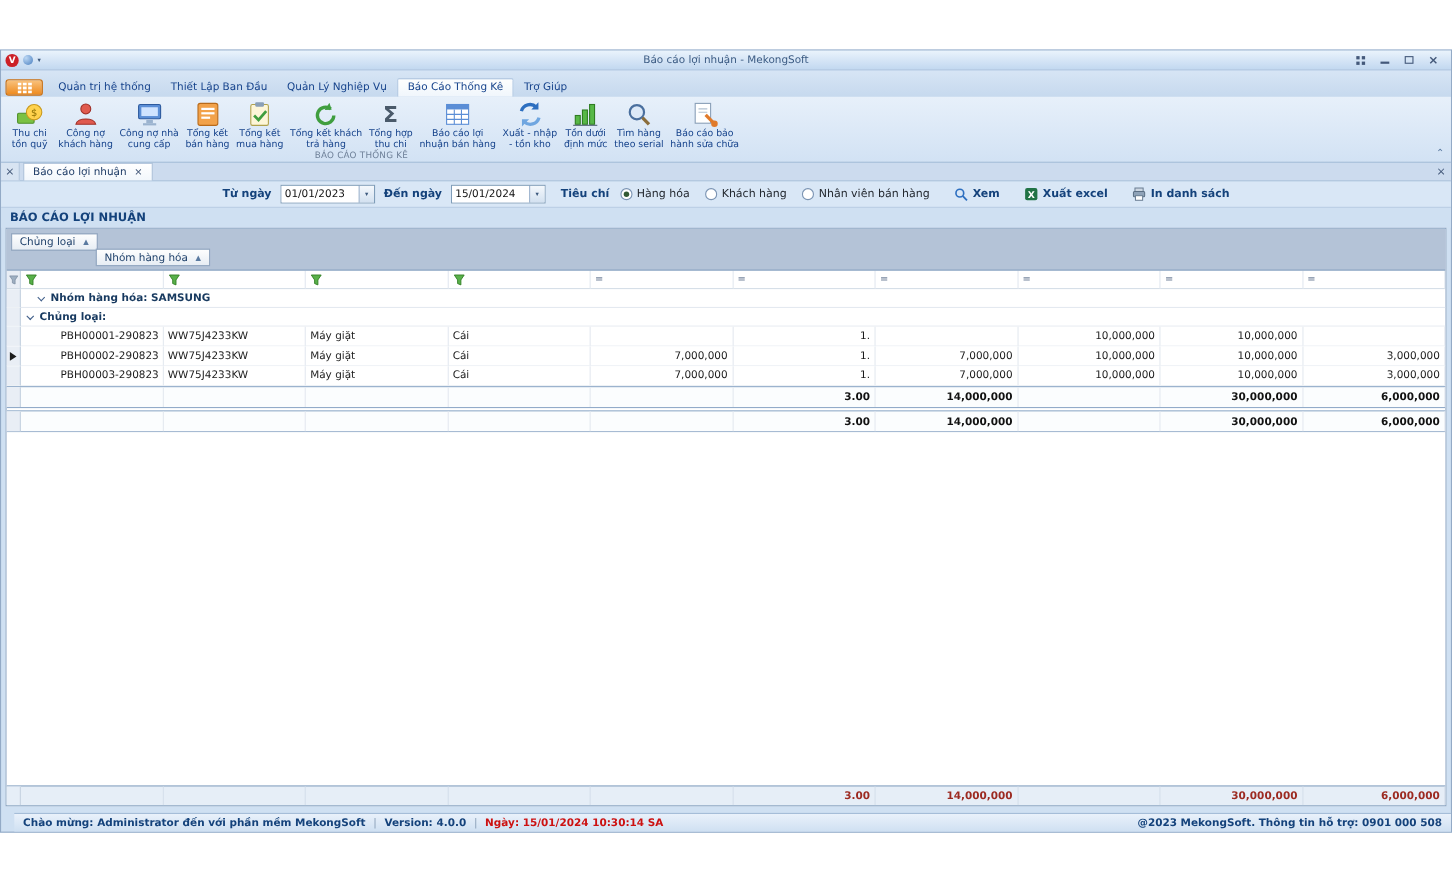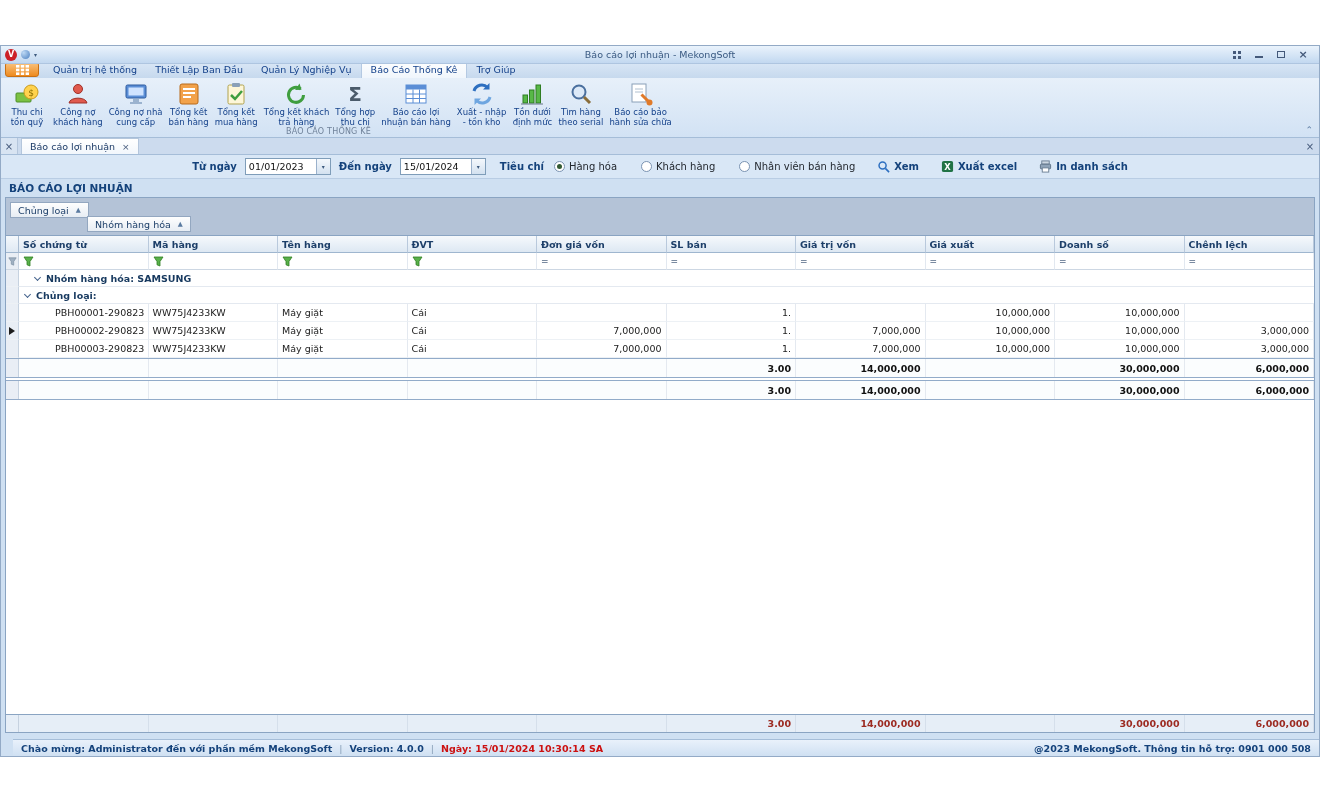--- a/index.html
+++ b/index.html
@@ -18,21 +18,21 @@
   .qat-sphere { width:9px; height:9px; border-radius:50%; background:radial-gradient(circle at 30% 30%, #bcd8f4, #4a7fc0); }
   .qat-caret { font-size:6px; color:#3d5a7e; }
   .win-title { position:absolute; left:0; right:0; text-align:center; font-size:9.5px; color:#3a5a82; }
   .win-controls { margin-left:auto; display:flex; align-items:center; gap:10px; padding-right:10px; z-index:2; }
   .wc { display:inline-flex; align-items:center; justify-content:center; width:12px; height:11px; color:#44597a; }
   .wc-min { width:8px; height:7px; border-bottom:2px solid #44597a; }
   .wc-max { width:8px; height:7px; border:1px solid #44597a; }
   .wc-x { font-size:11px; font-weight:bold; line-height:10px; }
 
   
-  .ribbontabs { height:14px; background:linear-gradient(#d7e5f5,#c6d9ee); display:flex; align-items:flex-end; padding-left:3px; flex:none; }
+  .ribbontabs { height:24px; background:linear-gradient(#d7e5f5,#c6d9ee); display:flex; align-items:flex-end; padding-left:3px; flex:none; }
   .appbtn { width:34px; height:15px; margin:0 5px 1px 1px; border-radius:3px;
             background:linear-gradient(#f9c27d,#ee8a1e); border:1px solid #c96f12;
             display:flex; align-items:center; justify-content:center; }
   .rtab { font-size:9.5px; color:#15428b; padding:2px 9px 3px; white-space:nowrap; }
   .rtab.active { background:linear-gradient(#fdfefe,#f0f6fc); border:1px solid #b4c9e2; border-bottom:none;
                  border-radius:2px 2px 0 0; }
 
   
   .ribbonbody { height:60px; background:linear-gradient(#e7f0fa,#d2e2f4); border-bottom:1px solid #a5bdd8;
                 position:relative; flex:none; }
@@ -57,21 +57,21 @@
 
   
   .filterbar { height:24px; background:#d9e7f6; border-bottom:1px solid #b9cde4; display:flex; align-items:center;
                padding:0 8px; flex:none;justify-content:center; }
   .flabel { font-size:10px; font-weight:bold; color:#14427b; white-space:nowrap; }
   .dateedit { display:flex; align-items:stretch; width:86px; height:17px; background:#fff; border:1px solid #7f9db9; margin:0 8px; }
   .dateedit input { border:none; outline:none; width:100%; font-size:9.5px; padding:0 0 0 3px; color:#111;
                     font-family:"DejaVu Sans", sans-serif; }
   .dropbtn { width:14px; flex:none; background:linear-gradient(#f4f8fc,#d3e1f0); border-left:1px solid #9ab1cc;
              display:flex; align-items:center; justify-content:center; font-size:6px; color:#3d5a7e; }
-  .radiogrp { display:flex; align-items:center; margin-left:10px; gap:24px; }
+  .radiogrp { display:flex; align-items:center; margin-left:10px; gap:14px; }
   .radioitem { display:flex; align-items:center; gap:4px; }
   .radio { width:11px; height:11px; border-radius:50%; border:1px solid #7a93b2; background:#fff; position:relative; flex:none; }
   .radio.checked::after { content:""; position:absolute; inset:2px; border-radius:50%; background:#335a33; }
   .radiolabel { font-size:10px; color:#23282f; white-space:nowrap; }
   .actbtn { display:flex; align-items:center; gap:4px; font-size:10px; font-weight:bold; color:#14427b;
             margin-left:22px; white-space:nowrap; cursor:default; }
   .actbtn svg { width:13px; height:13px; display:block; }
 
   
   .reporttitle { height:18px; display:flex; align-items:center; padding-left:8px;
@@ -411,33 +411,20 @@
       <span class="gbtn gbtn1">
         <span>Chủng loại</span>
         <span class="sort">▲</span>
       </span>
       <span class="gbtn gbtn2">
         <span>Nhóm hàng hóa</span>
         <span class="sort">▲</span>
       </span>
     </div>
 
-    <div class="grow ghead">
-      <div class="hind"></div>
-      <div class="hcell">Số chứng từ</div>
-      <div class="hcell">Mã hàng</div>
-      <div class="hcell">Tên hàng</div>
-      <div class="hcell">ĐVT</div>
-      <div class="hcell">Đơn giá vốn</div>
-      <div class="hcell">SL bán</div>
-      <div class="hcell">Giá trị vốn</div>
-      <div class="hcell">Giá xuất</div>
-      <div class="hcell">Doanh số</div>
-      <div class="hcell">Chênh lệch</div>
-    </div>
 
     <div class="grow gfilter">
       <div class="find">
         <svg width="9" height="9" viewBox="0 0 11 11">
               <path d="M1 1h9L7 5.5V10l-3-1.2V5.5z" fill="#9fb0c2" stroke="#7a8ca0" stroke-width="0.8"></path>
             </svg>
       </div>
       <div class="fcell">
             <svg viewBox="0 0 11 11">
               <path d="M1 1h9L7 5.5V10l-3-1.2V5.5z" fill="#59b04a" stroke="#2f7d22" stroke-width="0.8"></path>

